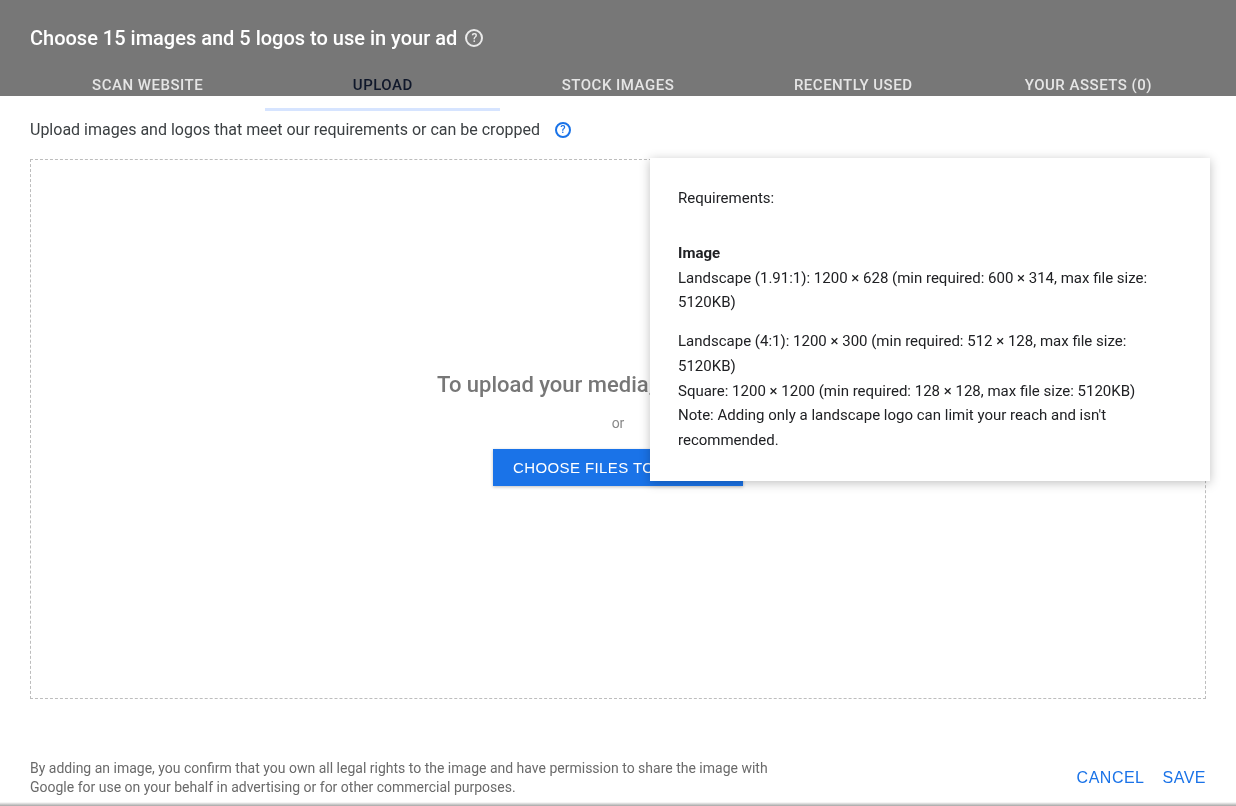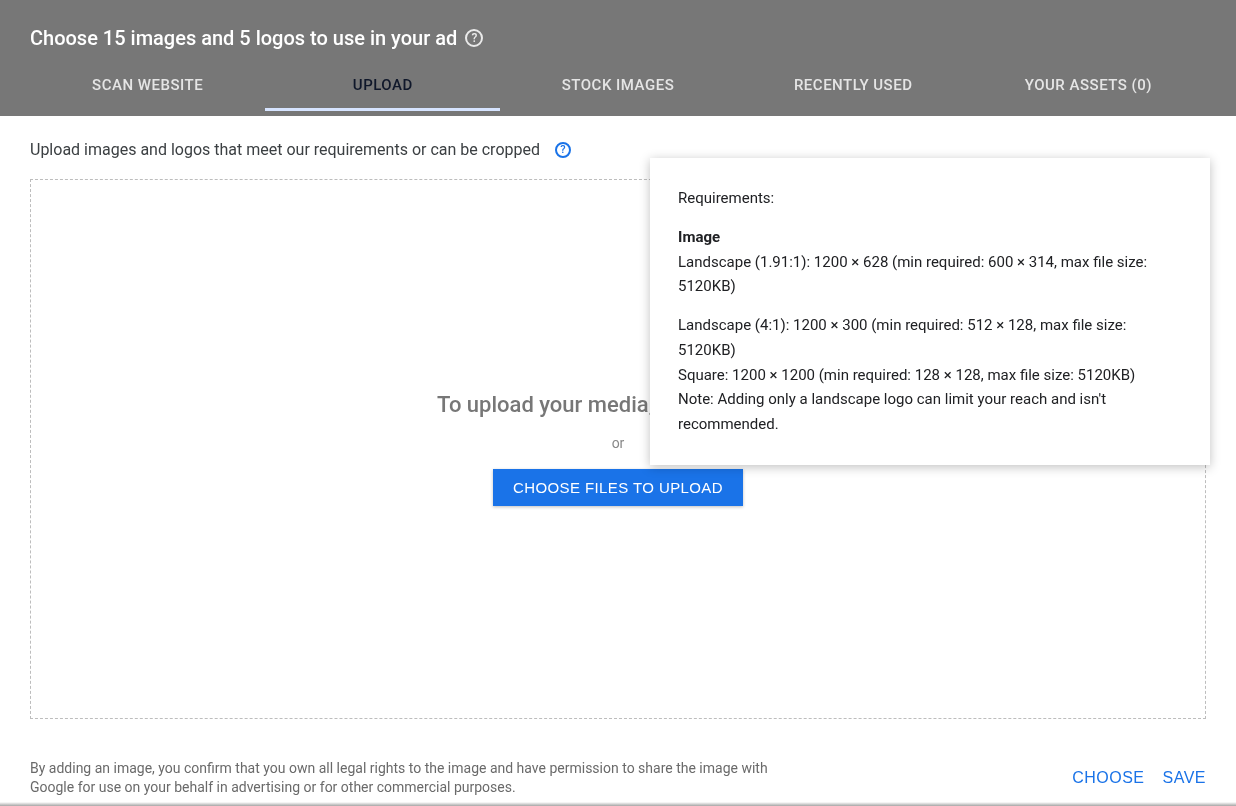--- a/index.html
+++ b/index.html
@@ -9,21 +9,21 @@
     color: #202124;
     width: 1236px;
     height: 806px;
     position: relative;
     overflow: hidden;
   }
   .header {
     background: #777;
     color: #fff;
     padding: 26px 30px 0 30px;
-    height: 116px;
+    height: 96px;
   }
   .header-title {
     font-size: 20px;
     font-weight: 500;
     display: flex;
     align-items: center;
     gap: 8px;
   }
   .help-icon {
     width: 18px;
@@ -114,21 +114,21 @@
     left: 650px;
     width: 560px;
     background: #fff;
     box-shadow: 0 2px 10px rgba(0,0,0,0.25);
     padding: 28px 28px 28px 28px;
     font-size: 15px;
     line-height: 1.65;
     color: #202124;
     z-index: 10;
   }
-  .tooltip .req-title { margin-bottom: 14px; }
+  .tooltip .req-title { margin-bottom: 30px; }
   .tooltip .section-title { font-weight: 700; margin-top: 6px; }
   .tooltip .section-body { margin-bottom: 14px; }
   .footer {
     position: absolute;
     bottom: 8px;
     left: 0;
     right: 0;
     padding: 0 30px 0 30px;
     display: flex;
     align-items: center;
@@ -199,17 +199,17 @@
   <div>
     <div>Landscape (4:1): 1200 × 300 (min required: 512 × 128, max file size: 5120KB)</div>
     <div>Square: 1200 × 1200 (min required: 128 × 128, max file size: 5120KB)</div>
     <div>Note: Adding only a landscape logo can limit your reach and isn't recommended.</div>
   </div>
 </div>
 
 <div class="footer">
   <div class="disclaimer">By adding an image, you confirm that you own all legal rights to the image and have permission to share the image with Google for use on your behalf in advertising or for other commercial purposes.</div>
   <div class="footer-actions">
-    <button class="text-btn">CHOOSE</button>
+    <button class="text-btn">CANCEL</button>
     <button class="text-btn">SAVE</button>
   </div>
 </div>
 <div class="bottom-shadow"></div>
 
 </body></html>

